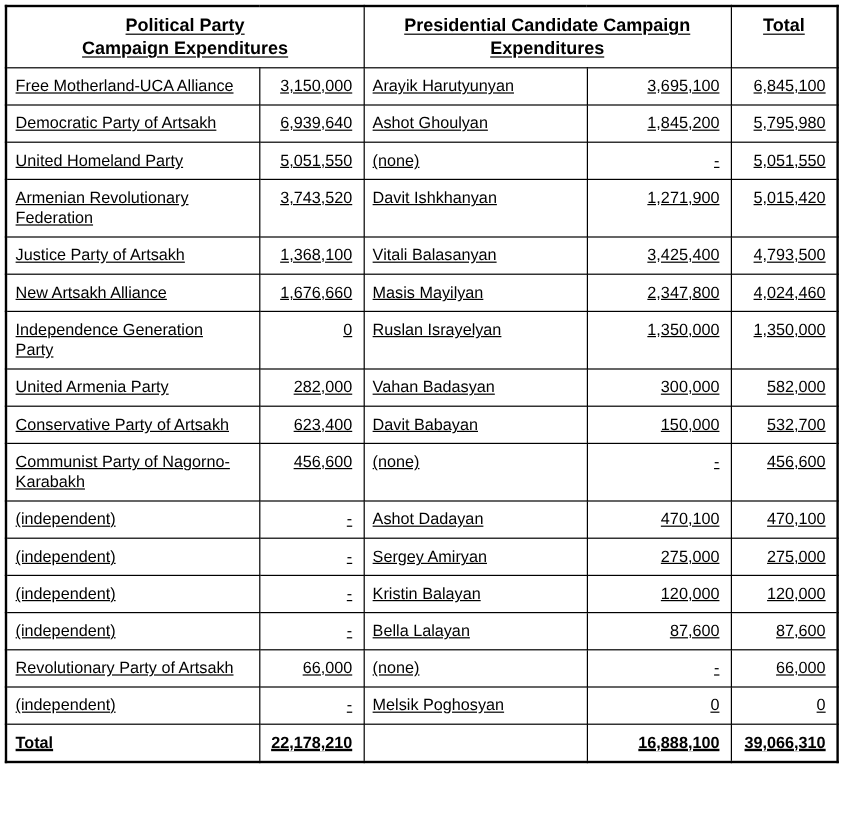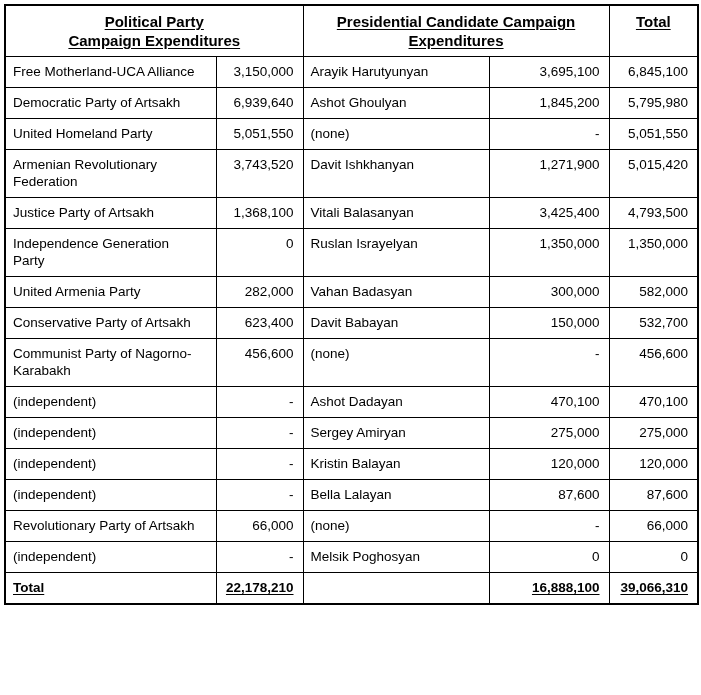--- a/index.html
+++ b/index.html
@@ -53,27 +53,29 @@
   }
   
   td {
     font-size: 13.5px;
     line-height: 17px;
     padding: 6px 8px 7px 8px;
   }
   td.name {
     text-align: left;
     padding-left: 7px;
+    text-decoration: underline;
   }
   td.party-name {
     white-space: pre-line;
   }
   td.num {
     text-align: right;
     padding-right: 9px;
+    text-decoration: underline;
   }
   
   tfoot td {
     font-weight: bold;
   }
   tfoot .uline {
     text-decoration: underline;
     text-underline-offset: 2px;
   }
 </style>
@@ -137,20 +139,27 @@
   </tr>
 
   <tr>
     <td class="name party-name">Justice Party of Artsakh</td>
     <td class="num">1,368,100</td>
     <td class="name">Vitali Balasanyan</td>
     <td class="num">3,425,400</td>
     <td class="num">4,793,500</td>
   </tr>
 
+  <tr>
+    <td class="name party-name">New Artsakh Alliance</td>
+    <td class="num">1,676,660</td>
+    <td class="name">Masis Mayilyan</td>
+    <td class="num">2,347,800</td>
+    <td class="num">4,024,460</td>
+  </tr>
 
 
   <tr>
     <td class="name party-name">Independence Generation
 Party</td>
     <td class="num">0</td>
     <td class="name">Ruslan Israyelyan</td>
     <td class="num">1,350,000</td>
     <td class="num">1,350,000</td>
   </tr>

